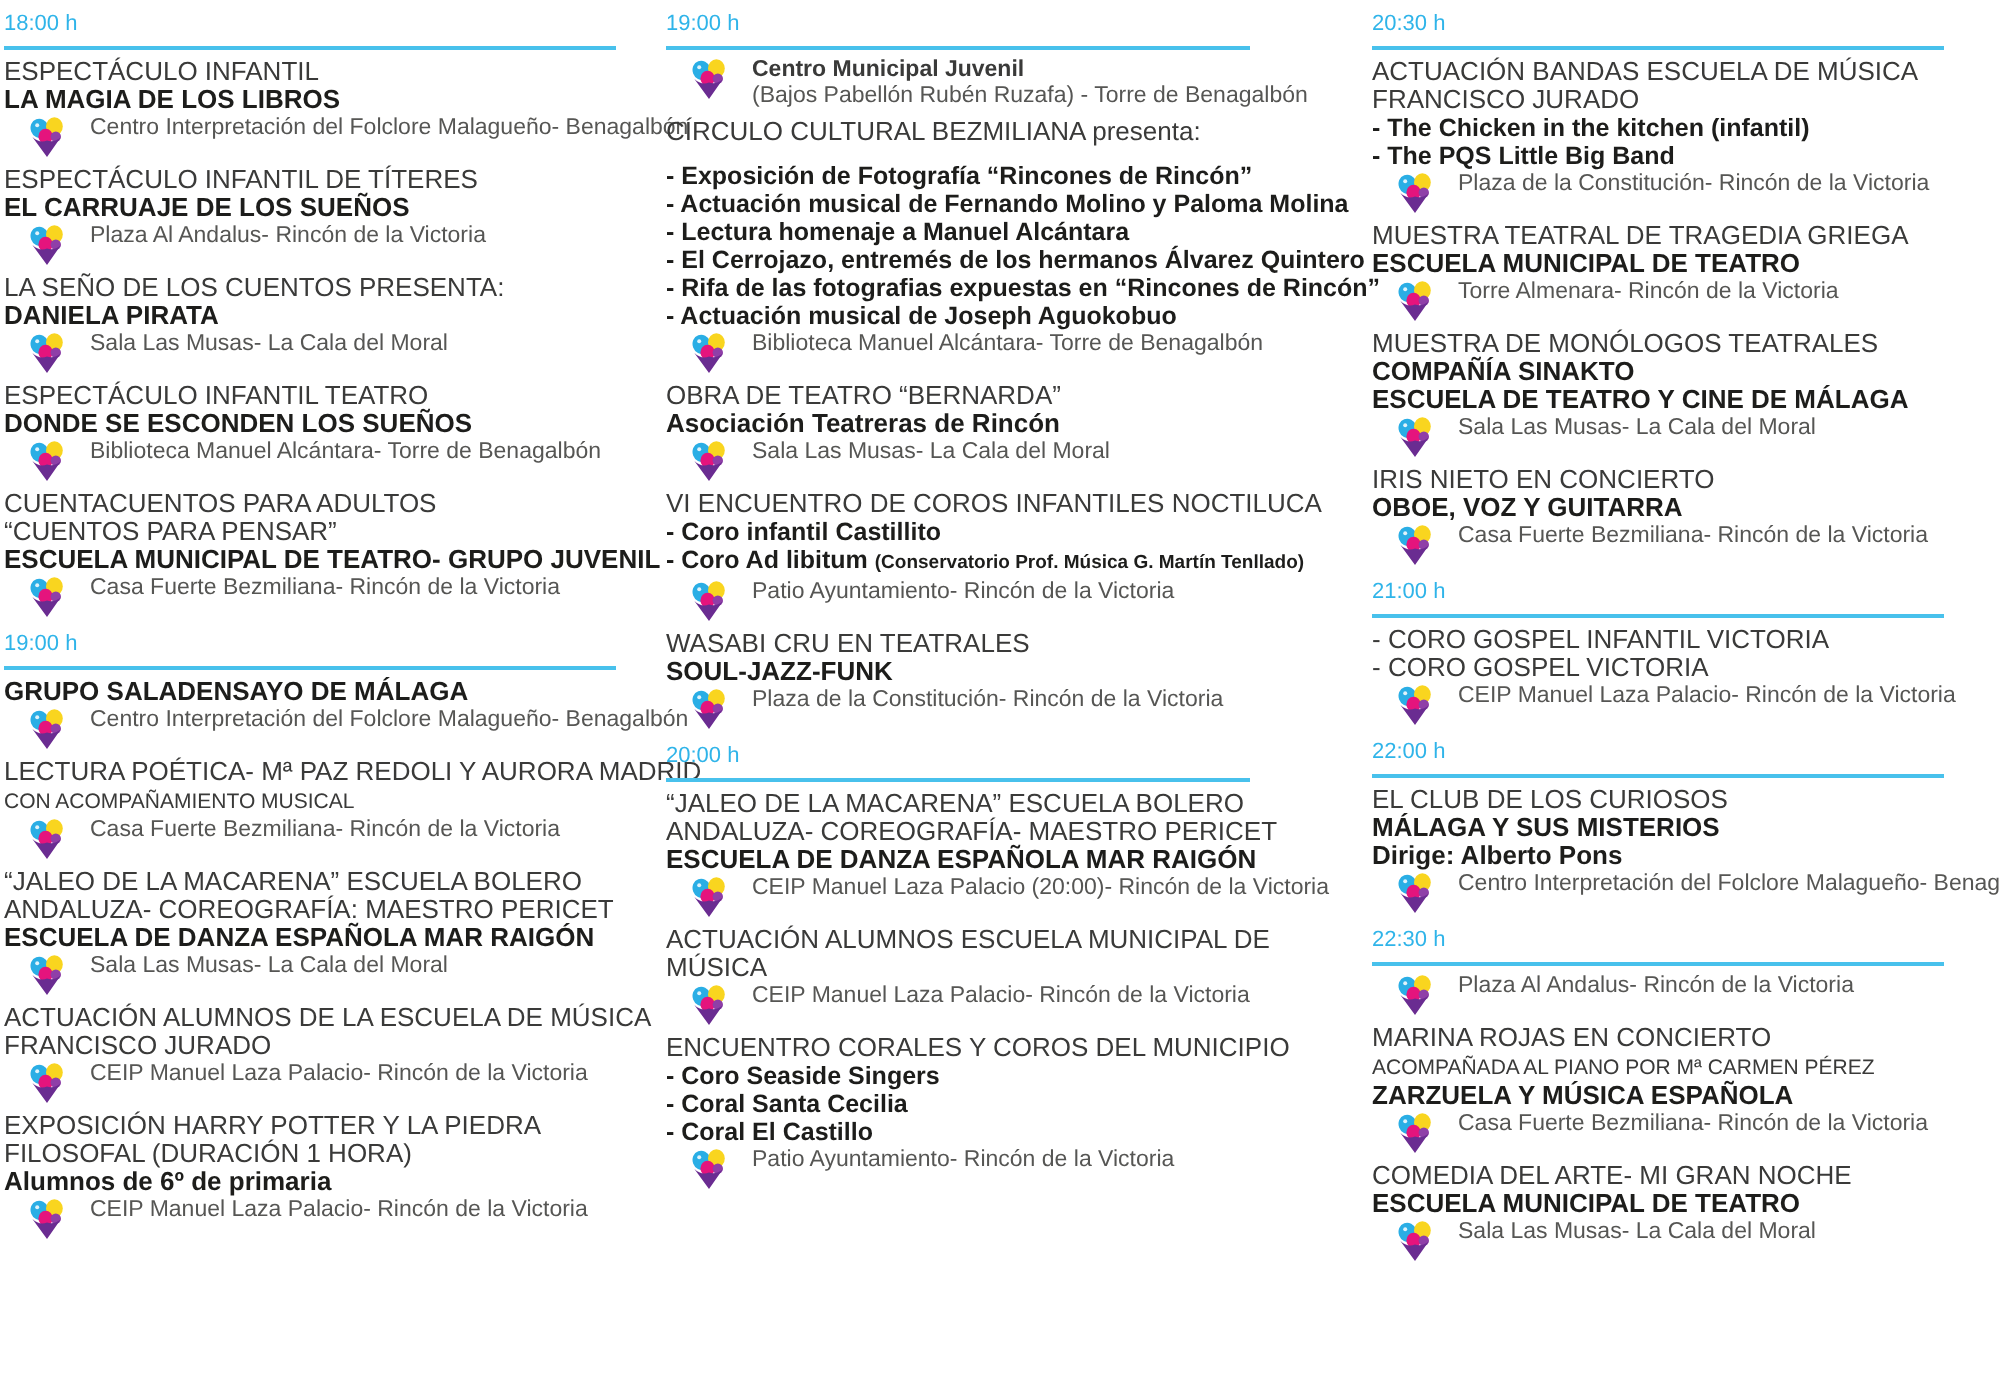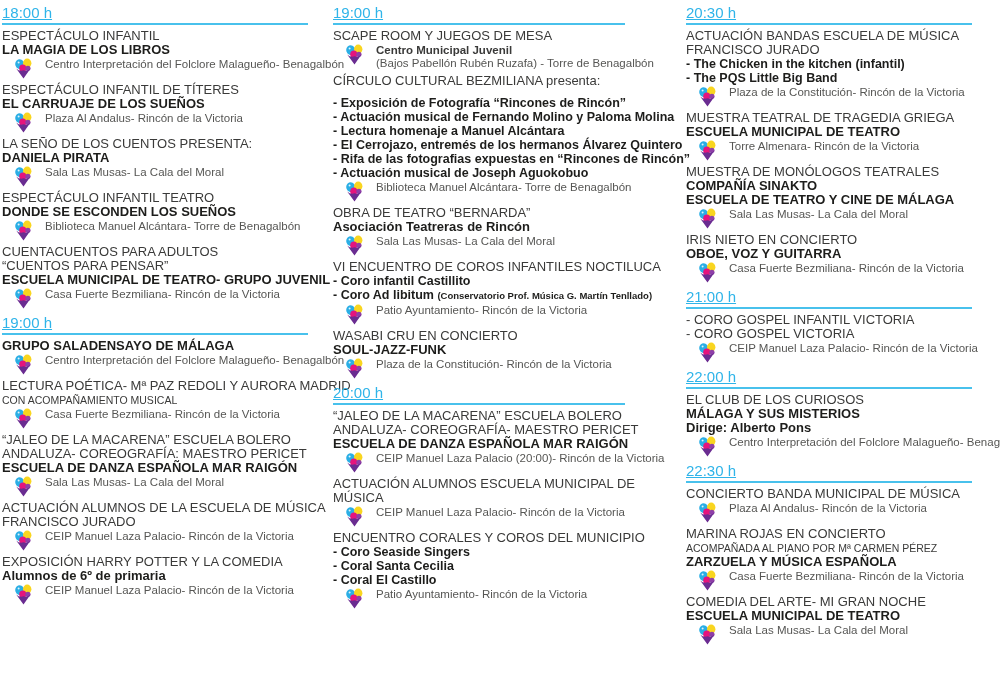--- a/index.html
+++ b/index.html
@@ -8,23 +8,23 @@
     font-family:"Liberation Sans", sans-serif;
     -webkit-font-smoothing:antialiased;
   }
   .col{position:absolute;top:3px}
   .col[data-col="0"]{left:2px;width:306px}
   .col[data-col="1"]{left:333px;width:292px}
   .col[data-col="2"]{left:686px;width:286px}
 
   .sec + .sec{}
   .time{
-    font-size:15px;line-height:19px;color:var(--accent,#2fb4e9);
+    font-size:11px;line-height:19px;color:var(--accent,#2fb4e9);
     border-bottom:2px solid var(--underline,#48c1ec);
-    padding-bottom:1px;margin-bottom:4px;font-weight:400;text-decoration:underline;
+    padding-bottom:1px;margin-bottom:4px;font-weight:400;
   }
   .event{margin-bottom:4px}
   .line{font-size:13px;line-height:14px;white-space:pre;color:var(--title,#3a3a39)}
   .l-t{color:var(--title,#3a3a39)}
   .l-b{font-weight:700;color:var(--bold,#1d1d1b)}
   .l-sm{font-size:10.5px;color:var(--title,#3a3a39)}
   .l-bl{font-weight:700;font-size:12.5px;color:var(--bold,#1d1d1b)}
   .l-bsm{font-weight:700;font-size:9.5px;color:var(--bold,#1d1d1b)}
   .gap{height:8px}
   .loc{display:flex;align-items:flex-start;margin:1px 0 0 12px;min-height:20px}
@@ -190,21 +190,22 @@
     <circle cx="13.9" cy="10.3" r="2.6" fill="var(--ic-violet,#8f3fa8)"></circle>
     <path d="M2.2 10.5 L9.5 20.5 L16.5 10.5 Q13 13.6 9.5 12.3 Q5.6 13.7 2.2 10.5 Z" fill="var(--ic-purple,#6a2c91)"></path>
     <circle cx="4.6" cy="4.6" r="1" fill="#ffffff" opacity="0.85"></circle>
   </svg>
           <div class="loc-lines">
             <div class="loc-line">CEIP Manuel Laza Palacio- Rincón de la Victoria</div>
           </div>
         </div>
       </div>
       <div class="event">
-        <div class="line"><span class="l-t">EXPOSICIÓN HARRY POTTER Y LA COMEDIA</span></div>
+        <div class="line"><span class="l-t">EXPOSICIÓN HARRY POTTER Y LA PIEDRA</span></div>
+        <div class="line"><span class="l-t">FILOSOFAL (DURACIÓN 1 HORA)</span></div>
         <div class="line"><span class="l-b">Alumnos de 6º de primaria</span></div>
         <div class="loc">
           <svg viewBox="0 0 19 21" xmlns="http://www.w3.org/2000/svg" aria-hidden="true">
     <ellipse cx="5.8" cy="6.2" rx="4.5" ry="4.9" fill="var(--ic-cyan,#2aaee5)" transform="rotate(-20 5.8 6.2)"></ellipse>
     <ellipse cx="13.2" cy="5.2" rx="4.2" ry="4.6" fill="var(--ic-yellow,#f9d51f)"></ellipse>
     <ellipse cx="8.8" cy="10.2" rx="3.6" ry="3.8" fill="var(--ic-magenta,#e5147d)"></ellipse>
     <circle cx="13.9" cy="10.3" r="2.6" fill="var(--ic-violet,#8f3fa8)"></circle>
     <path d="M2.2 10.5 L9.5 20.5 L16.5 10.5 Q13 13.6 9.5 12.3 Q5.6 13.7 2.2 10.5 Z" fill="var(--ic-purple,#6a2c91)"></path>
     <circle cx="4.6" cy="4.6" r="1" fill="#ffffff" opacity="0.85"></circle>
   </svg>
@@ -212,21 +213,20 @@
             <div class="loc-line">CEIP Manuel Laza Palacio- Rincón de la Victoria</div>
           </div>
         </div>
       </div>
     </div>
   </div>
 <div class="col" data-col="1">
     <div class="sec">
       <div class="time">19:00 h</div>
       <div class="event">
-        <div class="line"><span class="l-t">SCAPE ROOM Y JUEGOS DE MESA</span></div>
         <div class="loc">
           <svg viewBox="0 0 19 21" xmlns="http://www.w3.org/2000/svg" aria-hidden="true">
     <ellipse cx="5.8" cy="6.2" rx="4.5" ry="4.9" fill="var(--ic-cyan,#2aaee5)" transform="rotate(-20 5.8 6.2)"></ellipse>
     <ellipse cx="13.2" cy="5.2" rx="4.2" ry="4.6" fill="var(--ic-yellow,#f9d51f)"></ellipse>
     <ellipse cx="8.8" cy="10.2" rx="3.6" ry="3.8" fill="var(--ic-magenta,#e5147d)"></ellipse>
     <circle cx="13.9" cy="10.3" r="2.6" fill="var(--ic-violet,#8f3fa8)"></circle>
     <path d="M2.2 10.5 L9.5 20.5 L16.5 10.5 Q13 13.6 9.5 12.3 Q5.6 13.7 2.2 10.5 Z" fill="var(--ic-purple,#6a2c91)"></path>
     <circle cx="4.6" cy="4.6" r="1" fill="#ffffff" opacity="0.85"></circle>
   </svg>
           <div class="loc-lines">
@@ -287,21 +287,21 @@
     <circle cx="13.9" cy="10.3" r="2.6" fill="var(--ic-violet,#8f3fa8)"></circle>
     <path d="M2.2 10.5 L9.5 20.5 L16.5 10.5 Q13 13.6 9.5 12.3 Q5.6 13.7 2.2 10.5 Z" fill="var(--ic-purple,#6a2c91)"></path>
     <circle cx="4.6" cy="4.6" r="1" fill="#ffffff" opacity="0.85"></circle>
   </svg>
           <div class="loc-lines">
             <div class="loc-line">Patio Ayuntamiento- Rincón de la Victoria</div>
           </div>
         </div>
       </div>
       <div class="event">
-        <div class="line"><span class="l-t">WASABI CRU EN CONCIERTO</span></div>
+        <div class="line"><span class="l-t">WASABI CRU EN TEATRALES</span></div>
         <div class="line"><span class="l-b">SOUL-JAZZ-FUNK</span></div>
         <div class="loc">
           <svg viewBox="0 0 19 21" xmlns="http://www.w3.org/2000/svg" aria-hidden="true">
     <ellipse cx="5.8" cy="6.2" rx="4.5" ry="4.9" fill="var(--ic-cyan,#2aaee5)" transform="rotate(-20 5.8 6.2)"></ellipse>
     <ellipse cx="13.2" cy="5.2" rx="4.2" ry="4.6" fill="var(--ic-yellow,#f9d51f)"></ellipse>
     <ellipse cx="8.8" cy="10.2" rx="3.6" ry="3.8" fill="var(--ic-magenta,#e5147d)"></ellipse>
     <circle cx="13.9" cy="10.3" r="2.6" fill="var(--ic-violet,#8f3fa8)"></circle>
     <path d="M2.2 10.5 L9.5 20.5 L16.5 10.5 Q13 13.6 9.5 12.3 Q5.6 13.7 2.2 10.5 Z" fill="var(--ic-purple,#6a2c91)"></path>
     <circle cx="4.6" cy="4.6" r="1" fill="#ffffff" opacity="0.85"></circle>
   </svg>
@@ -481,21 +481,20 @@
   </svg>
           <div class="loc-lines">
             <div class="loc-line">Centro Interpretación del Folclore Malagueño- Benagalbón</div>
           </div>
         </div>
       </div>
     </div>
     <div class="sec">
       <div class="time">22:30 h</div>
       <div class="event">
-        <div class="line"><span class="l-t">CONCIERTO BANDA MUNICIPAL DE MÚSICA</span></div>
         <div class="loc">
           <svg viewBox="0 0 19 21" xmlns="http://www.w3.org/2000/svg" aria-hidden="true">
     <ellipse cx="5.8" cy="6.2" rx="4.5" ry="4.9" fill="var(--ic-cyan,#2aaee5)" transform="rotate(-20 5.8 6.2)"></ellipse>
     <ellipse cx="13.2" cy="5.2" rx="4.2" ry="4.6" fill="var(--ic-yellow,#f9d51f)"></ellipse>
     <ellipse cx="8.8" cy="10.2" rx="3.6" ry="3.8" fill="var(--ic-magenta,#e5147d)"></ellipse>
     <circle cx="13.9" cy="10.3" r="2.6" fill="var(--ic-violet,#8f3fa8)"></circle>
     <path d="M2.2 10.5 L9.5 20.5 L16.5 10.5 Q13 13.6 9.5 12.3 Q5.6 13.7 2.2 10.5 Z" fill="var(--ic-purple,#6a2c91)"></path>
     <circle cx="4.6" cy="4.6" r="1" fill="#ffffff" opacity="0.85"></circle>
   </svg>
           <div class="loc-lines">

